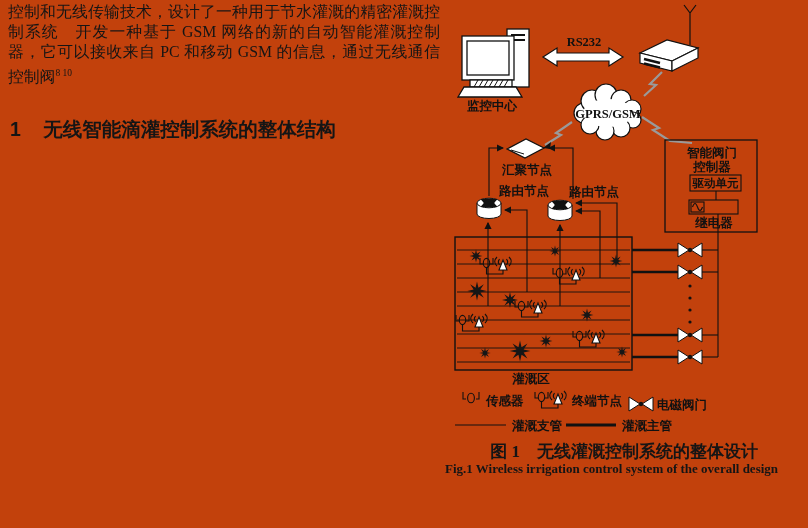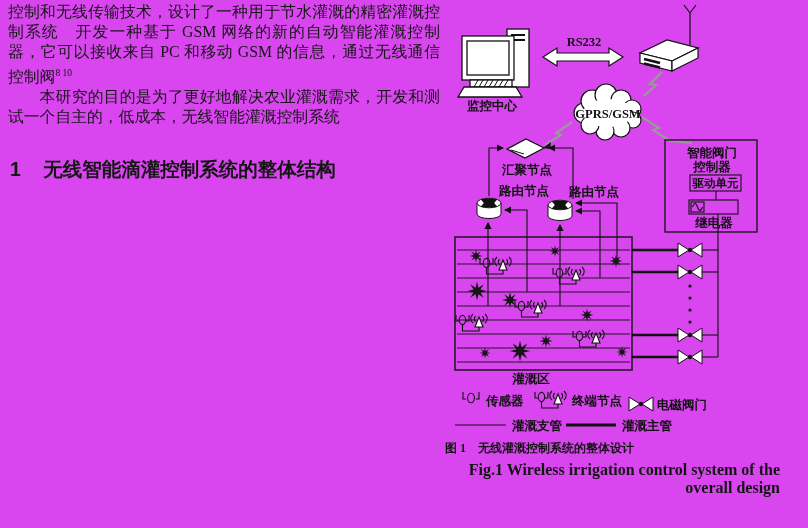--- a/index.html
+++ b/index.html
@@ -1,59 +1,58 @@
 <!DOCTYPE html>
 <html><head>
 <meta charset="utf-8">
 <style>
   html,body { margin:0; padding:0; background:#e8e8e8; }
   .page {
-    position:relative; width:808px; height:528px; background:#d946ef;
+    position:relative; width:808px; height:528px; background:#c2410c;
     overflow:hidden; color:#151515;
     font-family:"Liberation Serif","DejaVu Serif",serif;
   }
   .left-col {
     position:absolute; left:8px; top:2px; width:432px;
     font-size:15.8px; line-height:20.2px; text-align:justify;
   }
   .left-col p { margin:0; }
   .indent { text-indent:2em; }
   sup { font-size:9.5px; }
   h2.section {
     font-size:19.5px; font-weight:bold; line-height:27px;
     margin:29px 0 17px 0; font-family:"Liberation Sans","DejaVu Sans",sans-serif;
   }
   h2.section .hnum { margin-left:2px; margin-right:1.15em; }
   .caption-cn {
-    position:absolute; left:445px; top:440px; width:358px; 
-    font-size:12px; font-weight:bold;
+    position:absolute; left:445px; top:440px; width:358px; text-align:center;
+    font-size:17px; font-weight:bold;
   }
   .caption-en {
-    position:absolute; left:422px; top:461px; width:358px; text-align:right;
-    font-size:16px; font-weight:bold;
+    position:absolute; left:445px; top:461px; width:358px; text-align:left;
+    font-size:13px; font-weight:bold;
   }
   .bottom-right {
     position:absolute; left:443px; top:484px; width:363px;
     font-size:15.3px; line-height:21.5px; text-align:justify;
   }
   svg.diagram { position:absolute; left:440px; top:0; }
   svg text {
     font-family:"Liberation Serif","DejaVu Serif",serif; fill:#111;
   }
   .lbl  { font-size:12.5px; font-weight:bold; }
   .lbl-s{ font-size:11.5px; font-weight:bold; }
 </style>
 </head>
 <body>
 
 <div class="page">
 
   <div class="left-col">
     <p><span>控制和无线传输技术，设计了一种用于节水灌溉的精密灌溉控制系统　开发一种基于 GSM 网络的新的自动智能灌溉控制器，它可以接收来自 PC 和移动 GSM 的信息，通过无线通信控制阀</span><sup>8 10</sup></p>
-    <p class="indent">本研究的目的是为了更好地解决农业灌溉需求，开发和测试一个自主的，低成本，无线智能灌溉控制系统</p>
     <h2 class="section"><span class="hnum">1</span><span>无线智能滴灌控制系统的整体结构</span></h2>
   </div>
 
   <svg class="diagram" width="368" height="437" viewBox="440 0 368 437" xmlns="http://www.w3.org/2000/svg" xmlns:xlink="http://www.w3.org/1999/xlink">
     <defs>
       <marker id="arr" viewBox="0 0 10 10" refX="8.5" refY="5" markerWidth="6.5" markerHeight="6.5" orient="auto-start-reverse">
         <path d="M0,0L10,5L0,10z" fill="#111"></path>
       </marker>
       <g id="plant">
           <path d="M8,0 2.8,1.2 5.7,5.7 1.2,2.8 0,8 -1.2,2.8 -5.7,5.7 -2.8,1.2 -8,0 -2.8,-1.2 -5.7,-5.7 -1.2,-2.8 0,-8 1.2,-2.8 5.7,-5.7 2.8,-1.2z" fill="#161616"></path>

